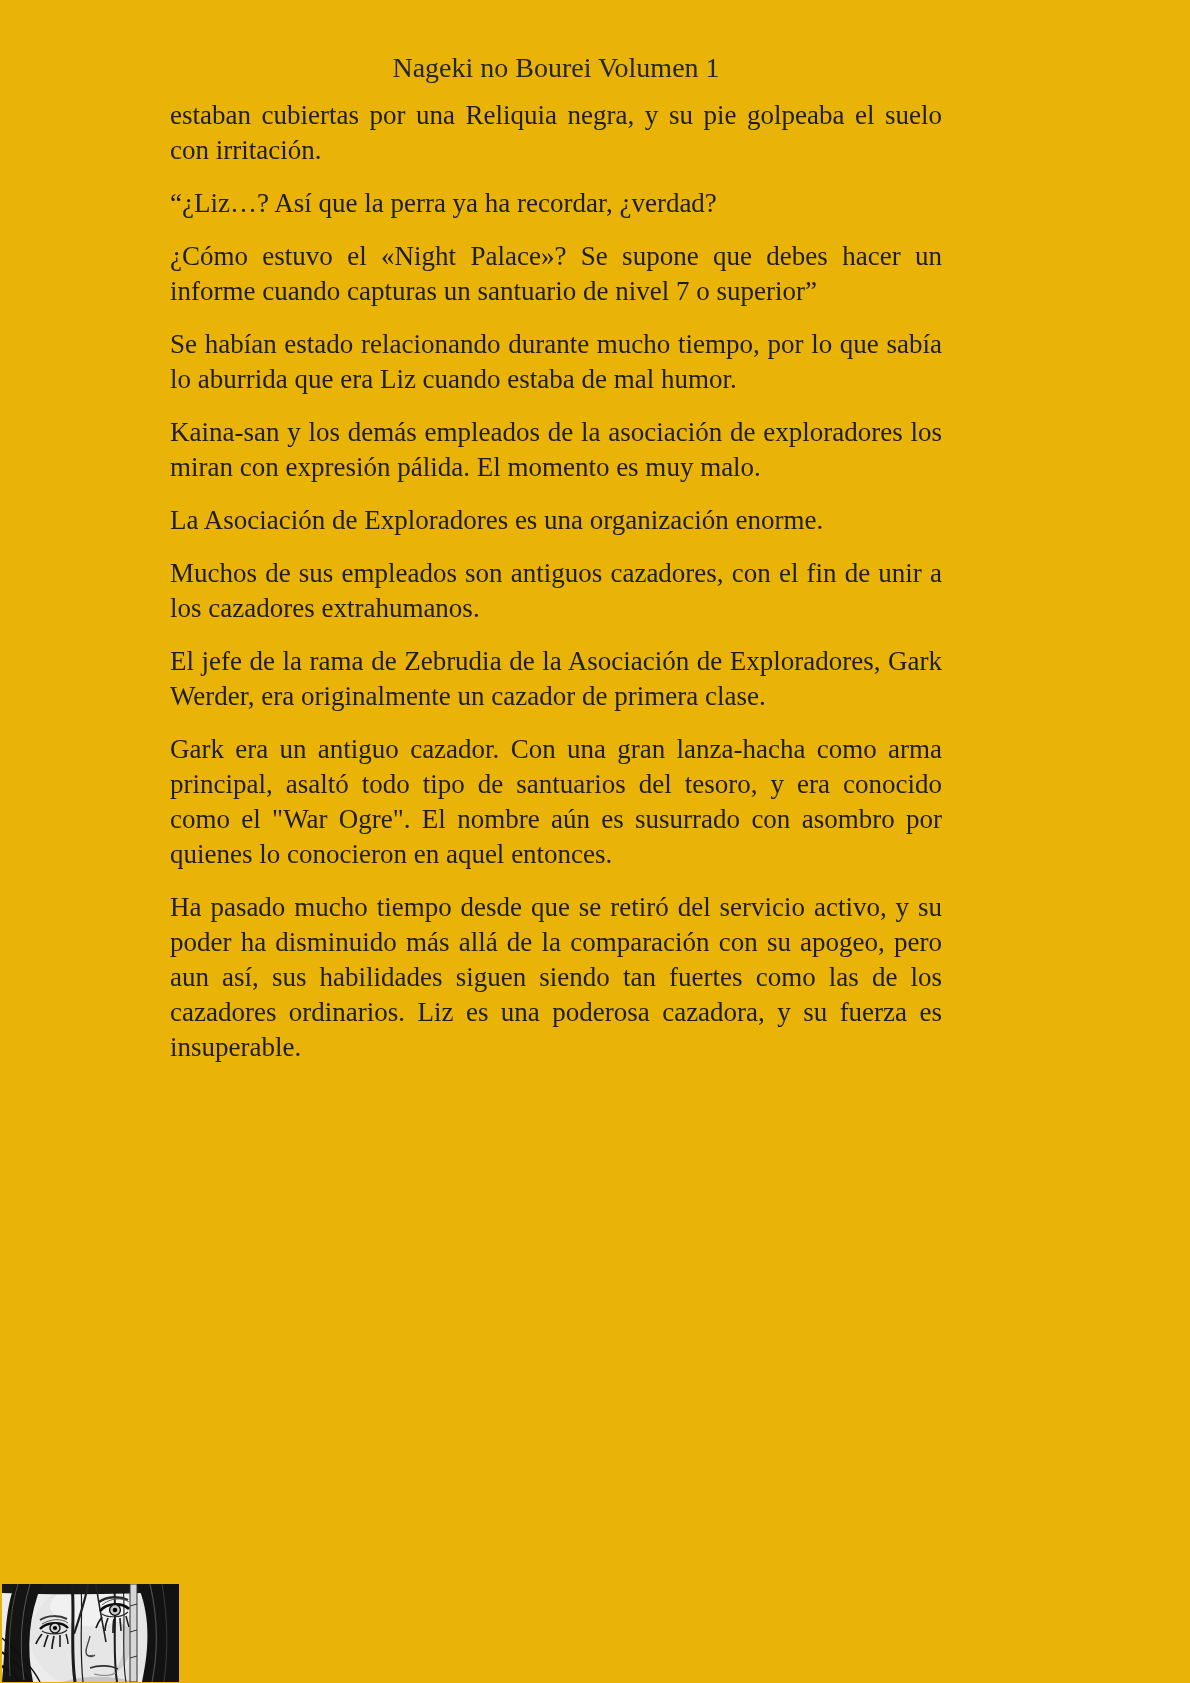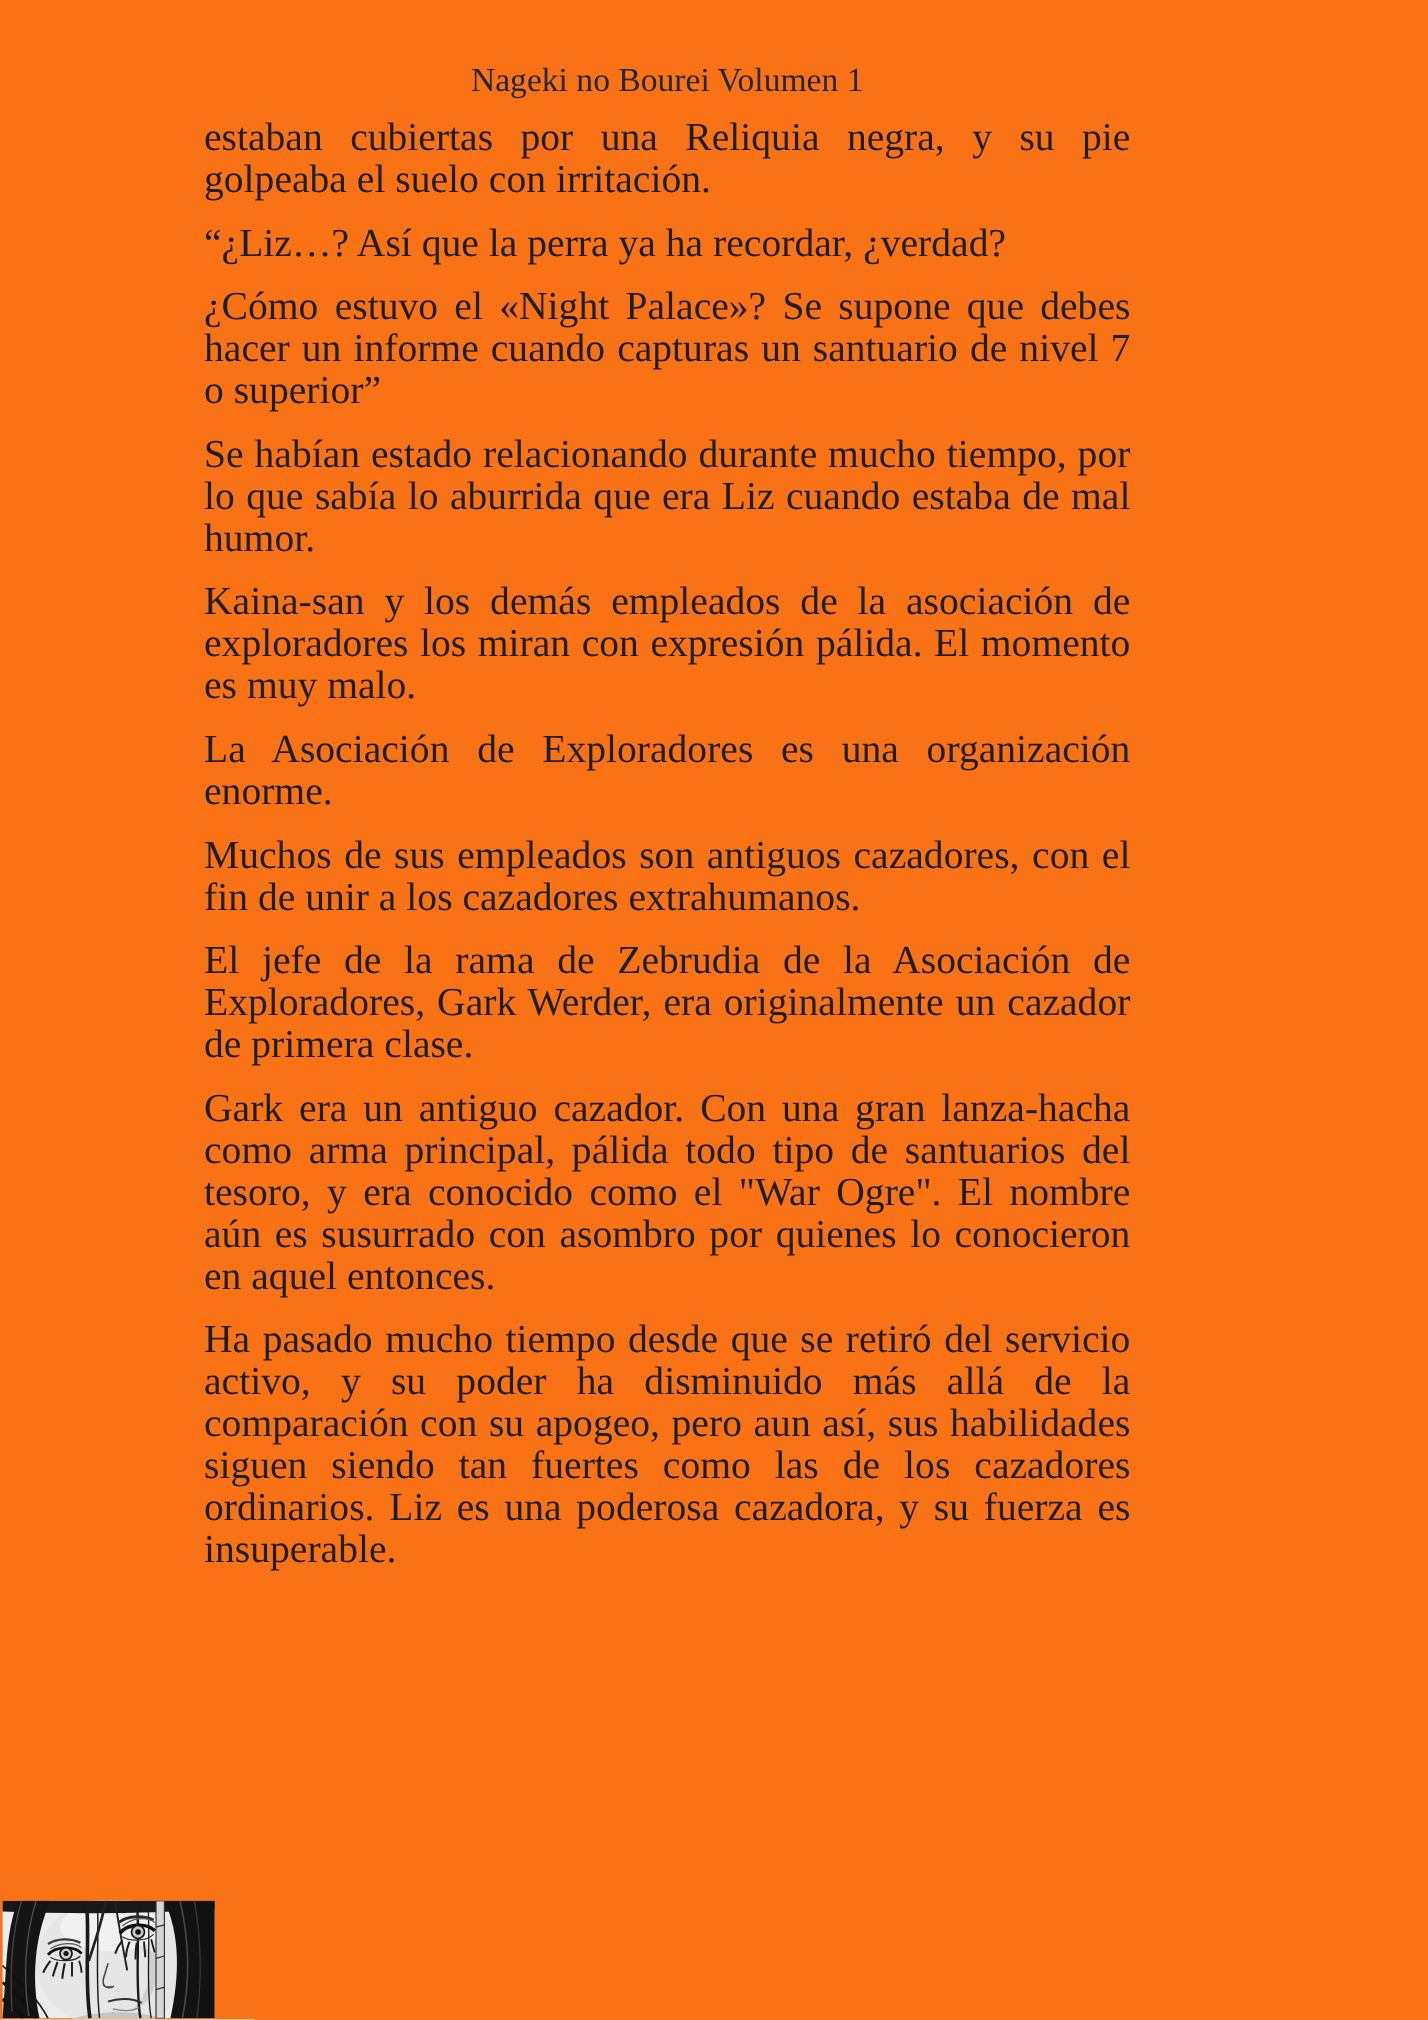--- a/index.html
+++ b/index.html
@@ -4,21 +4,21 @@
 <style>
   html, body {
     margin: 0;
     padding: 0;
     background: #ffffff;
   }
   .page {
     position: relative;
     width: 1190px;
     height: 1683px;
-    background: #f97316;
+    background: #eab308;
     overflow: hidden;
     font-family: "Liberation Serif", serif;
     color: #1e1e1e;
   }
   .content {
     position: absolute;
     left: 170px;
     top: 0;
     width: 772px;
   }
@@ -28,21 +28,21 @@
     font-size: 28px;
     line-height: 36px;
     color: #262626;
     margin-bottom: 12px;
   }
   .doc-header .title-line {
     white-space: nowrap;
   }
   .body-text p {
     margin: 0 0 18px 0;
-    font-size: 33px;
+    font-size: 27px;
     line-height: 35px;
     text-align: justify;
     text-justify: inter-word;
   }
   .corner-art {
     position: absolute;
     left: 2px;
     top: 1584px;
     width: 177px;
     height: 98px;
@@ -67,21 +67,21 @@
 
     <main class="body-text">
       <p>estaban cubiertas por una Reliquia negra, y su pie golpeaba el suelo con irritación.</p>
       <p>“¿Liz…? Así que la perra ya ha recordar, ¿verdad?</p>
       <p>¿Cómo estuvo el «Night Palace»? Se supone que debes hacer un informe cuando capturas un santuario de nivel 7 o superior”</p>
       <p>Se habían estado relacionando durante mucho tiempo, por lo que sabía lo aburrida que era Liz cuando estaba de mal humor.</p>
       <p>Kaina-san y los demás empleados de la asociación de exploradores los miran con expresión pálida. El momento es muy malo.</p>
       <p>La Asociación de Exploradores es una organización enorme.</p>
       <p>Muchos de sus empleados son antiguos cazadores, con el fin de unir a los cazadores extrahumanos.</p>
       <p>El jefe de la rama de Zebrudia de la Asociación de Exploradores, Gark Werder, era originalmente un cazador de primera clase.</p>
-      <p>Gark era un antiguo cazador. Con una gran lanza-hacha como arma principal, pálida todo tipo de santuarios del tesoro, y era conocido como el "War Ogre". El nombre aún es susurrado con asombro por quienes lo conocieron en aquel entonces.</p>
+      <p>Gark era un antiguo cazador. Con una gran lanza-hacha como arma principal, asaltó todo tipo de santuarios del tesoro, y era conocido como el "War Ogre". El nombre aún es susurrado con asombro por quienes lo conocieron en aquel entonces.</p>
       <p>Ha pasado mucho tiempo desde que se retiró del servicio activo, y su poder ha disminuido más allá de la comparación con su apogeo, pero aun así, sus habilidades siguen siendo tan fuertes como las de los cazadores ordinarios. Liz es una poderosa cazadora, y su fuerza es insuperable.</p>
     </main>
   </div>
 
   <figure class="corner-art" role="img" aria-label="black-and-white manga close-up of a face with long dark hair strands over intense eyes">
     <svg viewBox="0 0 177 98" preserveAspectRatio="none" xmlns="http://www.w3.org/2000/svg">
 
       <rect width="177" height="98" fill="#ececec"></rect>
       <ellipse cx="92" cy="52" rx="64" ry="54" fill="#e6e6e6"></ellipse>
       <ellipse cx="90" cy="22" rx="42" ry="20" fill="#f1f1f1"></ellipse>

